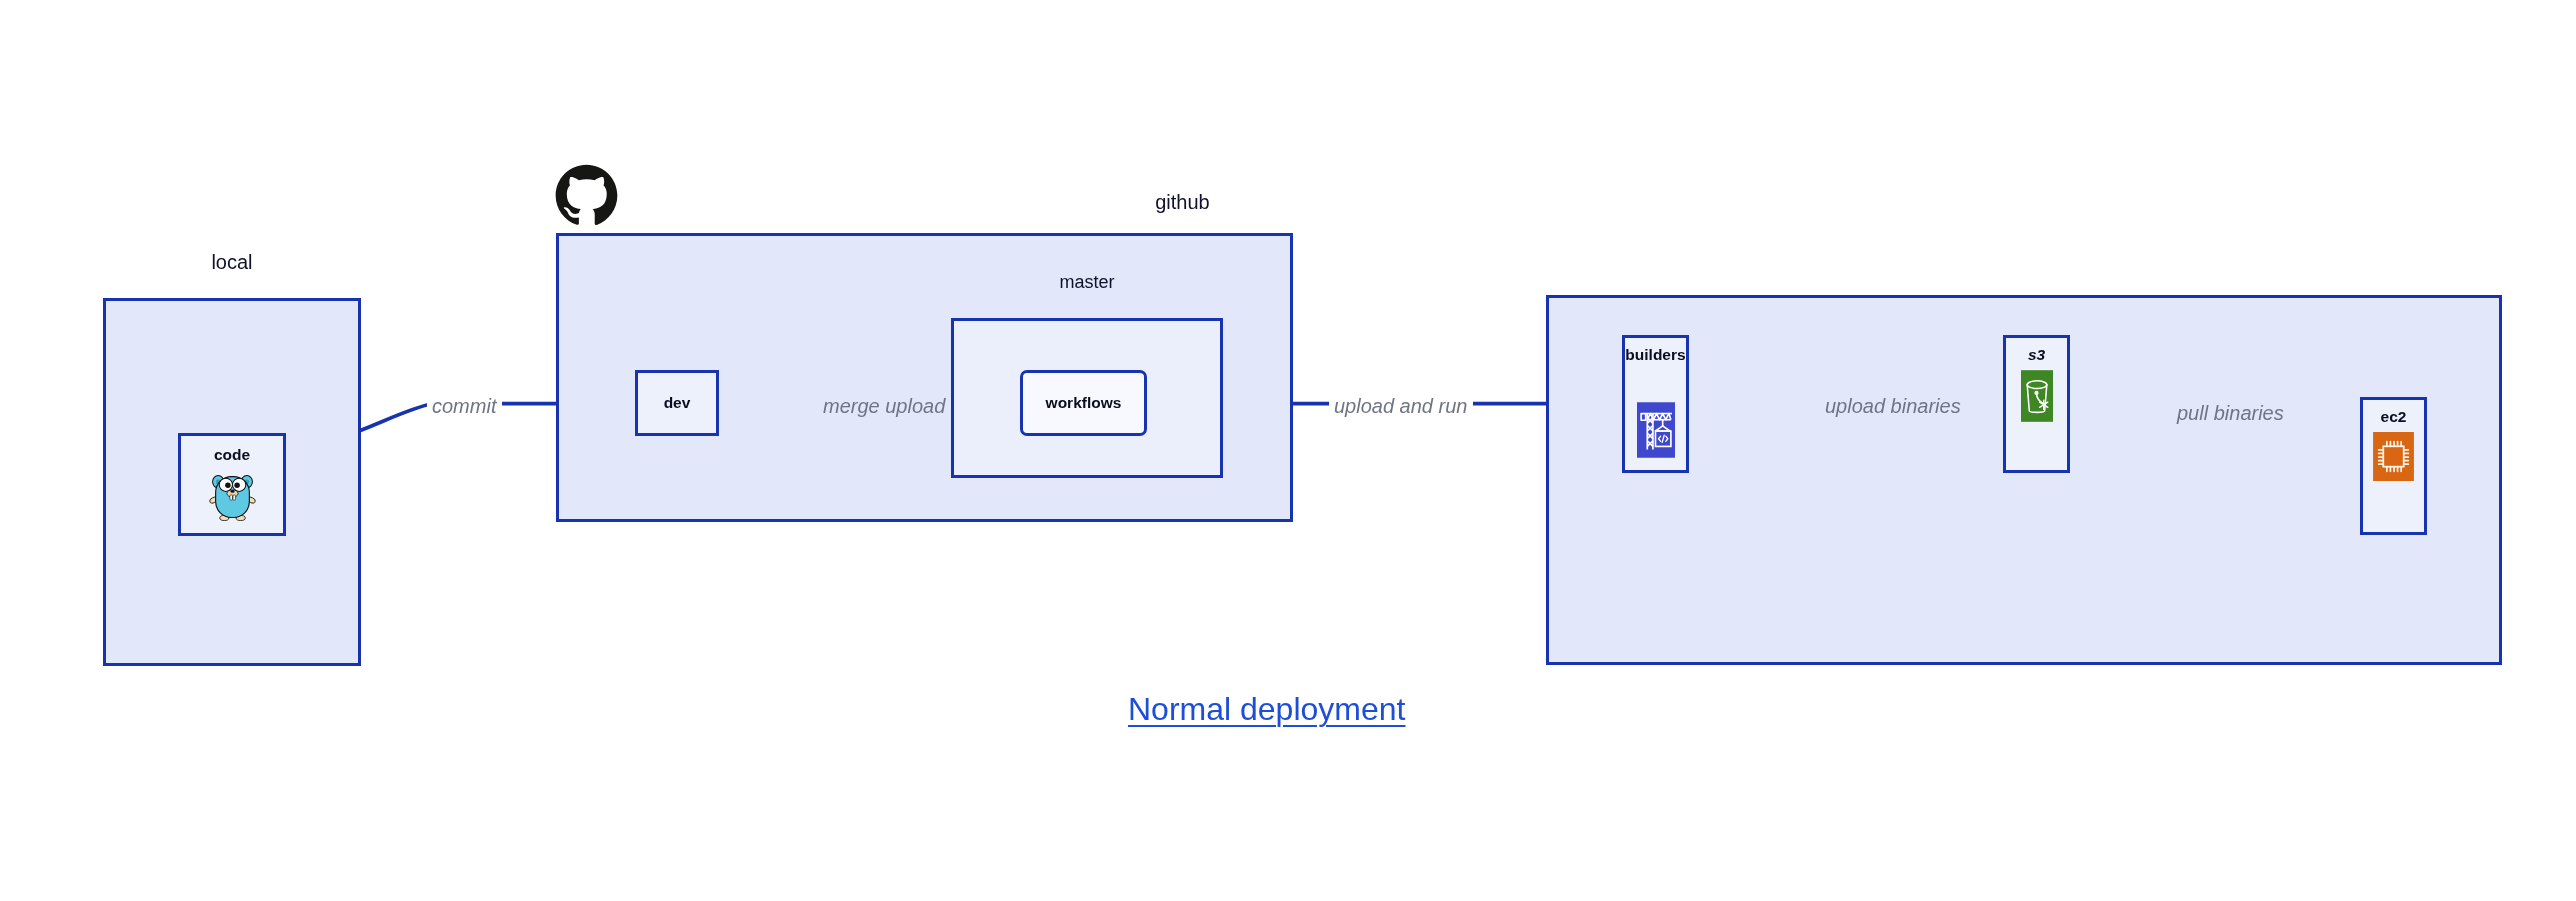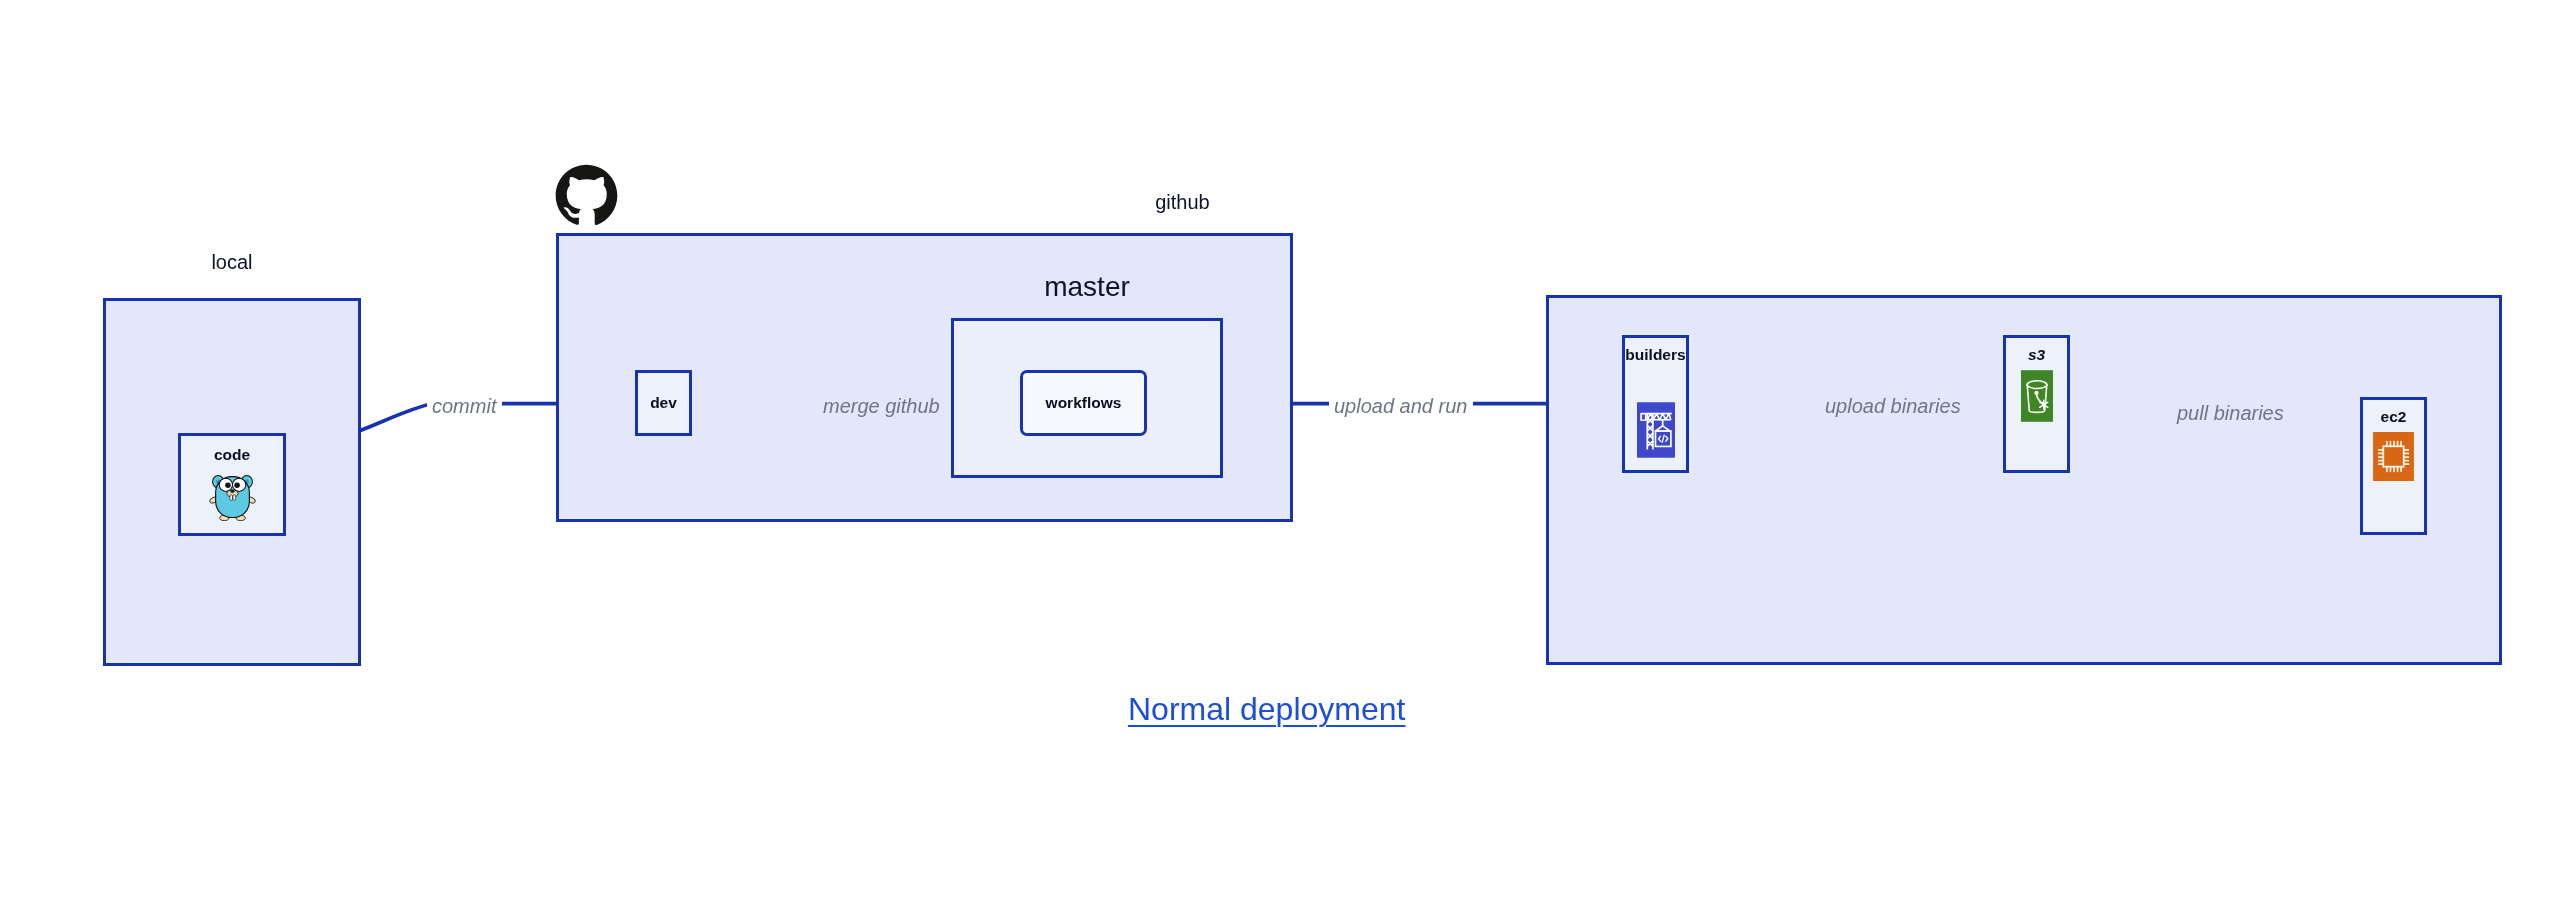--- a/index.html
+++ b/index.html
@@ -174,26 +174,26 @@
       <path fill="#161614" d="M49 1C22.5 1 1 22.5 1 49c0 21.2 13.8 39.2 32.9 45.5 2.4.5 3.3-1 3.3-2.3
         0-1.2-.05-5-.07-9.1-13.4 2.9-16.2-5.7-16.2-5.7-2.2-5.6-5.4-7.1-5.4-7.1-4.4-3 .3-2.9.3-2.9
         4.8.3 7.4 5 7.4 5 4.3 7.4 11.3 5.3 14 4 .4-3.1 1.7-5.3 3-6.5-10.7-1.2-21.9-5.3-21.9-23.8
         0-5.3 1.9-9.6 5-13-.5-1.2-2.2-6.1.5-12.8 0 0 4.1-1.3 13.4 5a46.3 46.3 0 0 1 24.4 0c9.3-6.3
         13.4-5 13.4-5 2.7 6.7 1 11.6.5 12.8 3.1 3.4 5 7.7 5 13 0 18.6-11.3 22.6-22 23.8 1.7 1.5
         3.3 4.5 3.3 9.1 0 6.6-.06 11.9-.06 13.5 0 1.3.87 2.8 3.3 2.3C83.3 88.2 97 70.2 97 49
         97 22.5 75.5 1 49 1z"></path>
     </svg>
   </span>
 
-  <div class="node-box plain" style="left:635px; top:370px; width:57px; height:66px; justify-content:center;">
+  <div class="node-box plain" style="left:635px; top:370px; width:84px; height:66px; justify-content:center;">
     <span class="node-label">dev</span>
   </div>
 
   <div class="subgroup-box" style="left:951px; top:318px; width:272px; height:160px;"></div>
-  <div class="group-label" style="left:951px; top:273px; width:272px; font-size:28px;">master</div>
+  <div class="group-label" style="left:951px; top:273px; width:272px; font-size:18px;">master</div>
 
   <div class="node-box plain" style="left:1020px; top:370px; width:127px; height:66px; background:#F7F9FE; justify-content:center;border-radius:7px;">
     <span class="node-label">workflows</span>
   </div>
 
   <div class="group-box" style="left:1546px; top:295px; width:956px; height:370px;"></div>
 
   <div class="node-box" style="left:1622px; top:335px; width:67px; height:138px;gap:32px;">
     <span class="node-label" style="margin-top:9.3px;">builders</span>
     <span class="node-icon" style="margin-top:7.2px;">
@@ -253,21 +253,21 @@
           <path d="M27 68 L27 77 M34 68 L34 77 M41 68 L41 77 M48 68 L48 77 M55 68 L55 77"></path>
           <path d="M20 35 L11 35 M20 42 L11 42 M20 49 L11 49 M20 56 L11 56 M20 63 L11 63"></path>
           <path d="M60 35 L69 35 M60 42 L69 42 M60 49 L69 49 M60 56 L69 56 M60 63 L69 63"></path>
         </g>
       </svg>
     </span>
   </div>
 
   <div class="edge-label" style="left: 432px; top: 396px; padding-left: 5.2px; padding-right: 5.2px; margin-left: -5.2px; background: rgb(255, 255, 255);">commit</div>
 
-  <div class="edge-label" style="left: 823px; top: 396px; padding-left: 5.2px; padding-right: 5.2px; margin-left: -5.2px; background: rgb(226, 231, 249);">merge github</div>
+  <div class="edge-label" style="left: 823px; top: 396px; padding-left: 5.2px; padding-right: 5.2px; margin-left: -5.2px; background: rgb(226, 231, 249);">merge upload</div>
 
   <div class="edge-label" style="left: 1334px; top: 396px; padding-left: 5.2px; padding-right: 5.2px; margin-left: -5.2px; background: rgb(255, 255, 255);">upload and run</div>
 
   <div class="edge-label" style="left: 1825px; top: 396px; padding-left: 5.2px; padding-right: 5.2px; margin-left: -5.2px; background: rgb(226, 231, 249);">upload binaries</div>
 
   <div class="edge-label" style="left: 2177px; top: 403px; padding-left: 5.2px; padding-right: 5.2px; margin-left: -5.2px; background: rgb(226, 231, 249);">pull binaries</div>
 
   <div class="figure-title" style="left:1128px; top:693px;">Normal deployment</div>
 
 </div>

